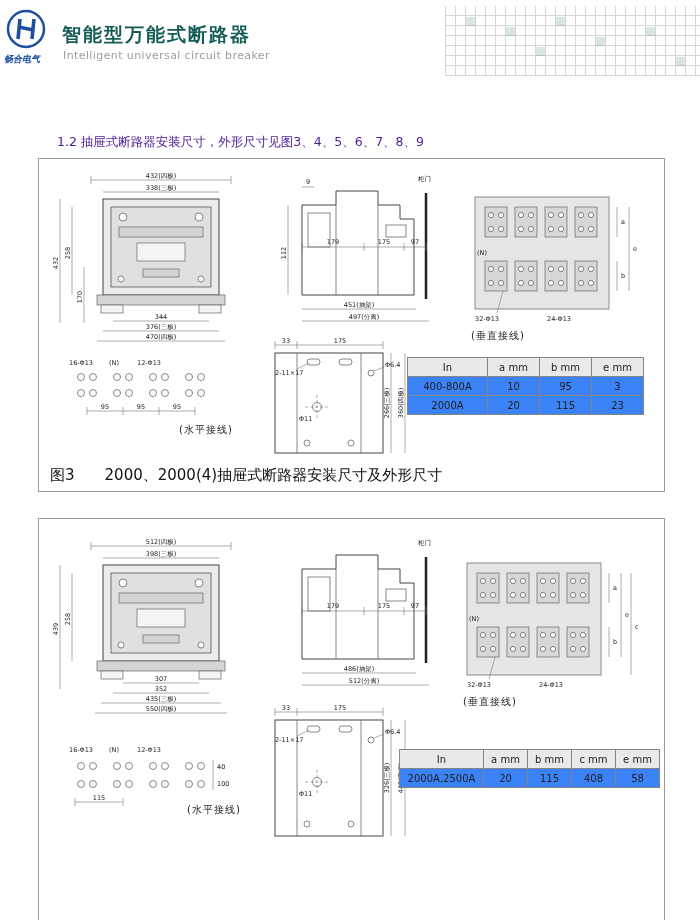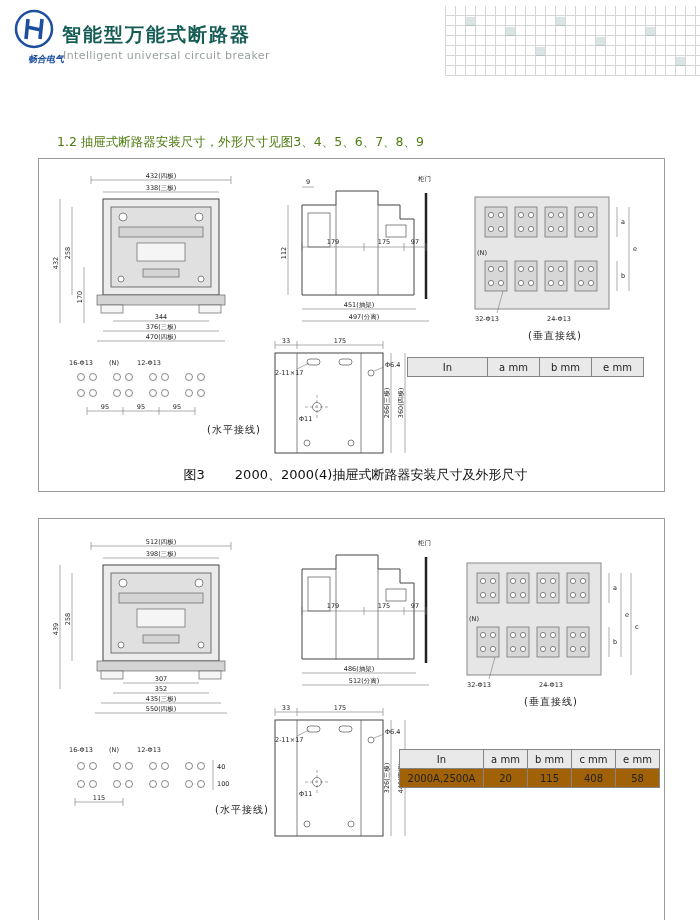--- a/index.html
+++ b/index.html
@@ -3,56 +3,56 @@
 <meta charset="utf-8">
 <style>
   *{margin:0;padding:0;box-sizing:border-box}
   html,body{background:#fff}
   .page{position:relative;width:700px;height:920px;background:#fff;overflow:hidden;
         font-family:"DejaVu Sans","Liberation Sans",sans-serif;color:#222}
   .abs{position:absolute}
 
   
   .hdr{position:absolute;top:0;left:0;width:700px;height:92px;background:#fff}
-  .logo{position:absolute;top:8px;left:12px;width:52px;text-align:right}
+  .logo{position:absolute;top:8px;left:4px;width:52px;text-align:left}
   .logo-text{color:var(--logo_blue,#1d4f9e);font-size:9px;font-weight:bold;font-style:italic;margin-top:1px}
   .title{position:absolute;left:62px;top:22px;font-size:19px;font-weight:bold;
          color:var(--brand_teal,#155c54);letter-spacing:2px}
   .subtitle{position:absolute;left:63px;top:49px;font-size:11px;color:#9aa0a0;letter-spacing:.4px}
   .hdr-grid{position:absolute;top:6px;right:0;width:255px;height:70px;
     background-image:repeating-linear-gradient(0deg,#d6d6d6 0 1px,transparent 1px 10px),
                      repeating-linear-gradient(90deg,#d6d6d6 0 1px,transparent 1px 10px)}
   .cell{position:absolute;width:9px;height:9px;background:rgba(21,92,84,.16)}
 
-  .section-heading{position:absolute;left:57px;top:134px;font-size:12.5px;color:#4d7c0f}
+  .section-heading{position:absolute;left:57px;top:134px;font-size:12.5px;color:#4c1d95}
 
   
   .figbox{position:absolute;left:38px;width:627px;border:1px solid #9b9b9b;background:#fff}
   #fig3box{top:158px;height:334px}
   #fig4box{top:518px;height:448px}
 
   svg{overflow:visible;display:block}
   svg text{font-family:"DejaVu Sans","Liberation Sans",sans-serif;font-size:6.5px;fill:#222}
   .tc{text-anchor:middle}
   .dim{stroke:#777;stroke-width:.6;fill:none}
   .ol{stroke:#444;stroke-width:1;fill:none}
   .thin{stroke:#555;stroke-width:.7;fill:none}
   .body-fill{fill:#ececec;stroke:#444;stroke-width:1}
   .panel{fill:#e0e0e0;stroke:#555;stroke-width:.8}
   .plate{fill:#f5f5f5;stroke:#666;stroke-width:.7}
   .bar{fill:#d4d4d4;stroke:#666;stroke-width:.7}
   .hole{fill:#fff;stroke:#555;stroke-width:.7}
   .tstrip{fill:#d7d7d7;stroke:#666;stroke-width:.7}
   .graybox{fill:#e6e6e6;stroke:#8a8a8a;stroke-width:1}
 
-  .wiring-caption{font-size:10px;color:#222;text-align:center;letter-spacing:1px}
-  .figcap{position:absolute;left:4px;width:100%;text-align:center;font-size:13px;color:#111}
+  .wiring-caption{font-size:10px;color:#222;text-align:left;letter-spacing:1px}
+  .figcap{position:absolute;left:11px;width:100%;text-align:left;font-size:15px;color:#111}
   .figcap .lbl{margin-right:30px}
 
-  table.spec{border-collapse:collapse;font-size:10px;color:#222;background:#a16207}
+  table.spec{border-collapse:collapse;font-size:10px;color:#222;background:#3b82f6}
   table.spec th,table.spec td{border:1px solid #858585;text-align:center;padding:3px 4px;height:19px}
   table.spec th{background:#e9e9e9;font-weight:normal}
 </style>
 </head>
 <body>
 
 <div class="page">
 
   <header class="hdr">
     <div class="logo">
@@ -256,20 +256,32 @@
     <table class="spec abs" style="left:368px;top:198px">
       <thead>
         <tr>
           <th style="width:80px">In</th>
           <th style="width:52px">a mm</th>
           <th style="width:52px">b mm</th>
           <th style="width:52px">e mm</th>
         </tr>
       </thead>
       <tbody>
+        <tr>
+          <td>400-800A</td>
+          <td>10</td>
+          <td>95</td>
+          <td>3</td>
+        </tr>
+        <tr>
+          <td>2000A</td>
+          <td>20</td>
+          <td>115</td>
+          <td>23</td>
+        </tr>
       </tbody>
     </table>
 
     <div class="figcap" style="top:307px">
       <span class="lbl">图3</span><span>2000、2000(4)抽屉式断路器安装尺寸及外形尺寸</span>
     </div>
   </div>
 
   <div class="figbox" id="fig4box">
 

